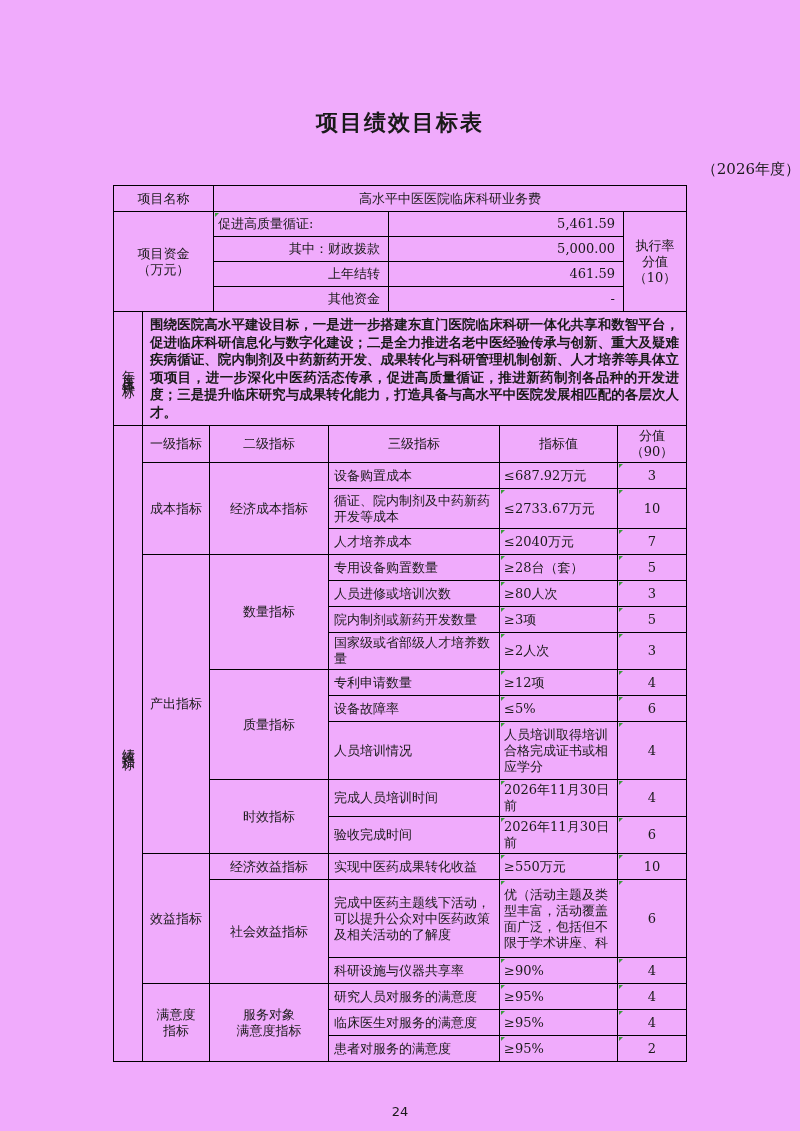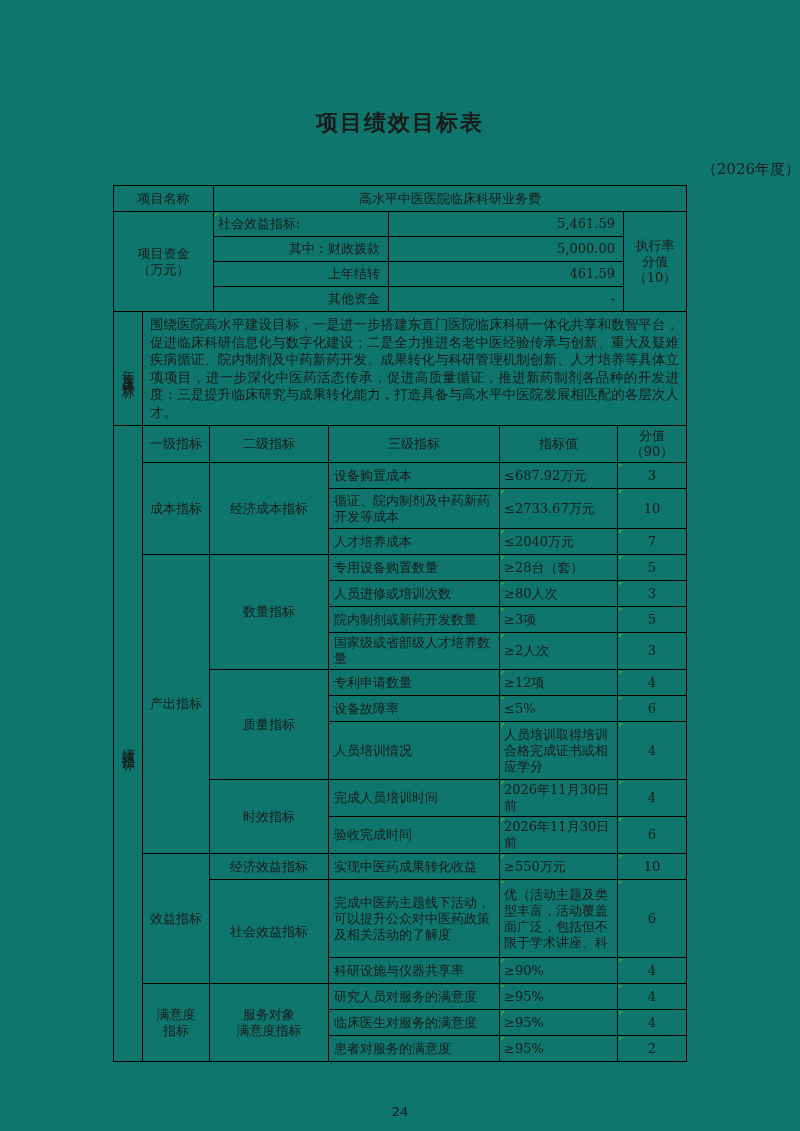--- a/index.html
+++ b/index.html
@@ -1,20 +1,20 @@
 <!DOCTYPE html>
 <html><head>
 <meta charset="utf-8">
 <style>
   * { margin:0; padding:0; box-sizing:border-box; }
   html,body { background:#ffffff; }
   .page {
     position:relative;
     width:800px; height:1131px;
-    background:#0f766e;
+    background:#f0abfc;
     font-family:"DejaVu Serif","Liberation Serif",serif;
     color:#1a1a1a;
     overflow:hidden;
   }
   .doc-title {
     padding-top:110px;
     text-align:center;
     font-family:"DejaVu Sans","Liberation Sans",sans-serif;
     font-weight:bold;
     font-size:22px;
@@ -52,20 +52,21 @@
     writing-mode:vertical-lr;
     text-orientation:upright;
     letter-spacing:3px;
     margin:0 auto;
   }
   .goal-text {
     text-align:justify;
     font-size:13.5px;
     line-height:17.5px;
     padding:4px 7px;
+    font-weight:bold;
   }
   .gm { position:relative; }
   .gm::before {
     content:"";
     position:absolute;
     top:1px; left:1px;
     width:0; height:0;
     border-top:4px solid #3a9e3a;
     border-right:4px solid transparent;
   }
@@ -113,21 +114,21 @@
     <colgroup>
         <col style="width:100px">
         <col style="width:175px">
         <col style="width:235px">
         <col style="width:63px">
       </colgroup>
     <tbody>
         <tr class="h25">
       <td class="c pre" rowspan="4">项目资金
 （万元）</td>
-      <td class="l gm">社会效益指标:</td>
+      <td class="l gm">促进高质量循证:</td>
       <td class="r">5,461.59</td>
       <td class="c pre" rowspan="4">执行率
 分值
 （10）</td>
     </tr>
     <tr class="h25">
       <td class="r">其中：财政拨款</td>
       <td class="r">5,000.00</td>
     </tr>
     <tr class="h25">

